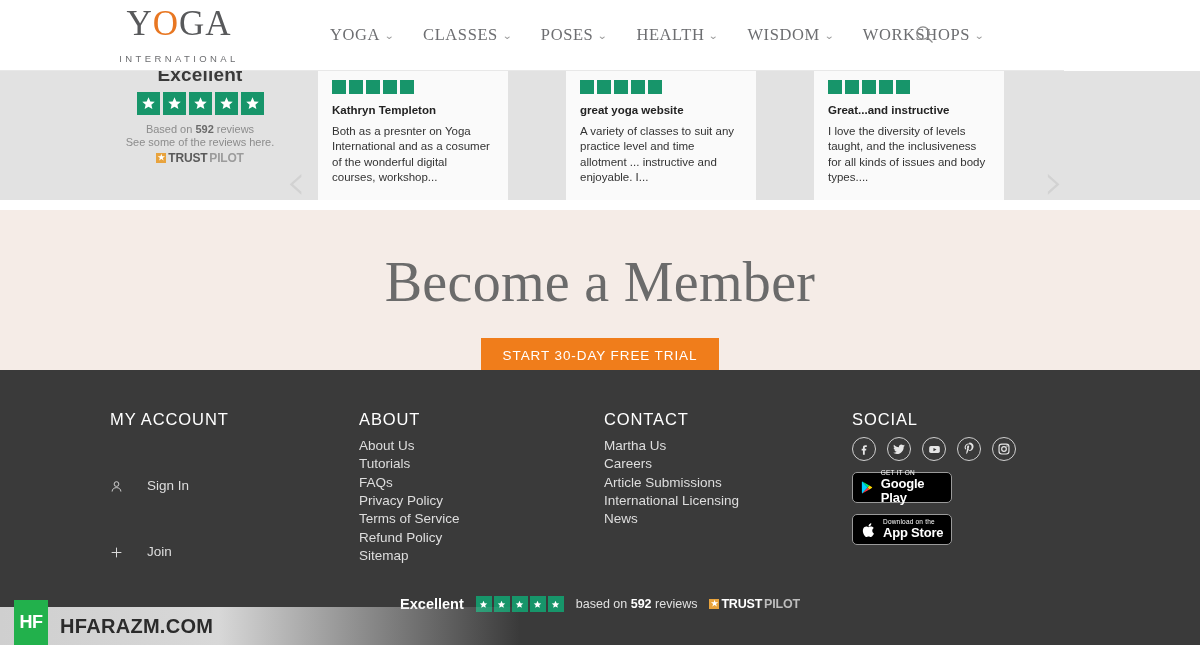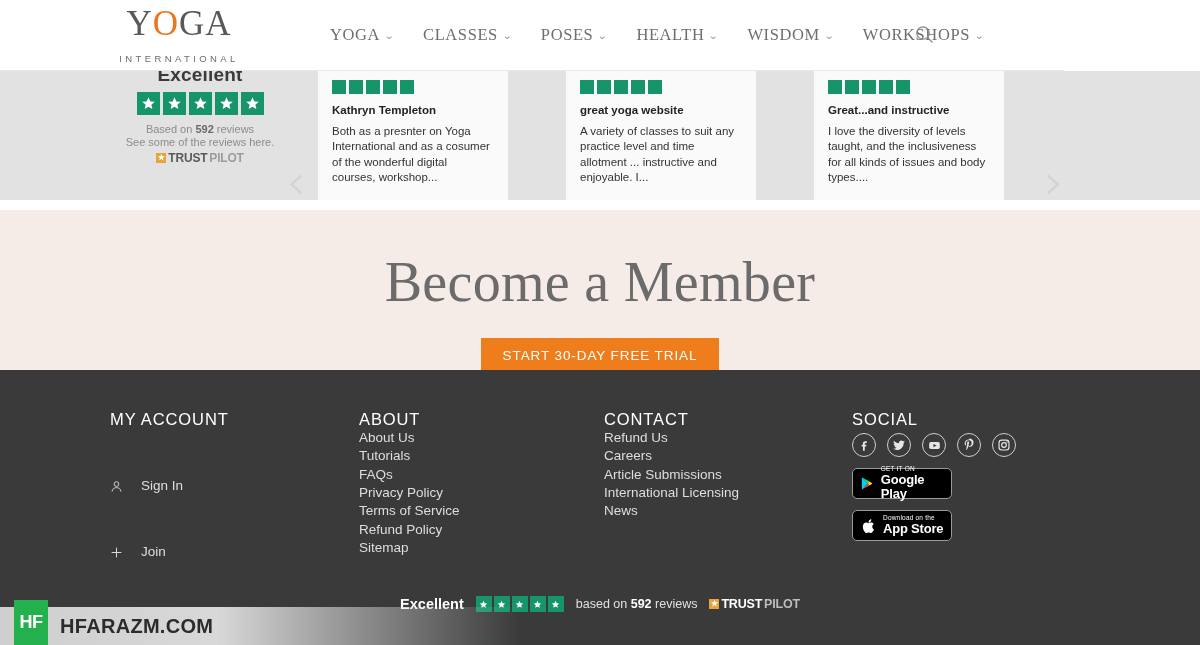--- a/index.html
+++ b/index.html
@@ -130,27 +130,27 @@
     width: 1200px; height: 275px;
     background: #3a3a3a;
   }
   .fcol { position: absolute; top: 40px; }
   .fcol.a { left: 110px; }
   .fcol.b { left: 359px; }
   .fcol.c { left: 604px; }
   .fcol.d { left: 852px; }
   .fhead {
     color: #fff; font-size: 16.5px; letter-spacing: .9px;
-    font-weight: 400;
+    margin-bottom: 8px; font-weight: 400;
   }
   .flink {
     color: #dedede; font-size: 13.5px; line-height: 1.36;
     cursor: pointer; display: block;
   }
-  .flink.with-icon { display: flex; align-items: center; gap: 18px; margin-top: 48px; }
+  .flink.with-icon { display: flex; align-items: center; gap: 24px; margin-top: 48px; }
 
   .social-row { display: flex; gap: 11px; margin-top: 4px; }
   .social-ic {
     width: 24px; height: 24px; border-radius: 50%;
     border: 1px solid #cfcfcf; color: #e6e6e6;
     display: flex; align-items: center; justify-content: center;
     cursor: pointer;
   }
   .badge {
     width: 100px; height: 31px; background: #000;
@@ -362,21 +362,21 @@
       <a class="flink">Tutorials</a>
       <a class="flink">FAQs</a>
       <a class="flink">Privacy Policy</a>
       <a class="flink">Terms of Service</a>
       <a class="flink">Refund Policy</a>
       <a class="flink">Sitemap</a>
     </div>
 
     <div class="fcol c">
       <div class="fhead">CONTACT</div>
-      <a class="flink">Refund Us</a>
+      <a class="flink">Martha Us</a>
       <a class="flink">Careers</a>
       <a class="flink">Article Submissions</a>
       <a class="flink">International Licensing</a>
       <a class="flink">News</a>
     </div>
 
     <div class="fcol d">
       <div class="fhead">SOCIAL</div>
       <div class="social-row">
         <div class="social-ic">

